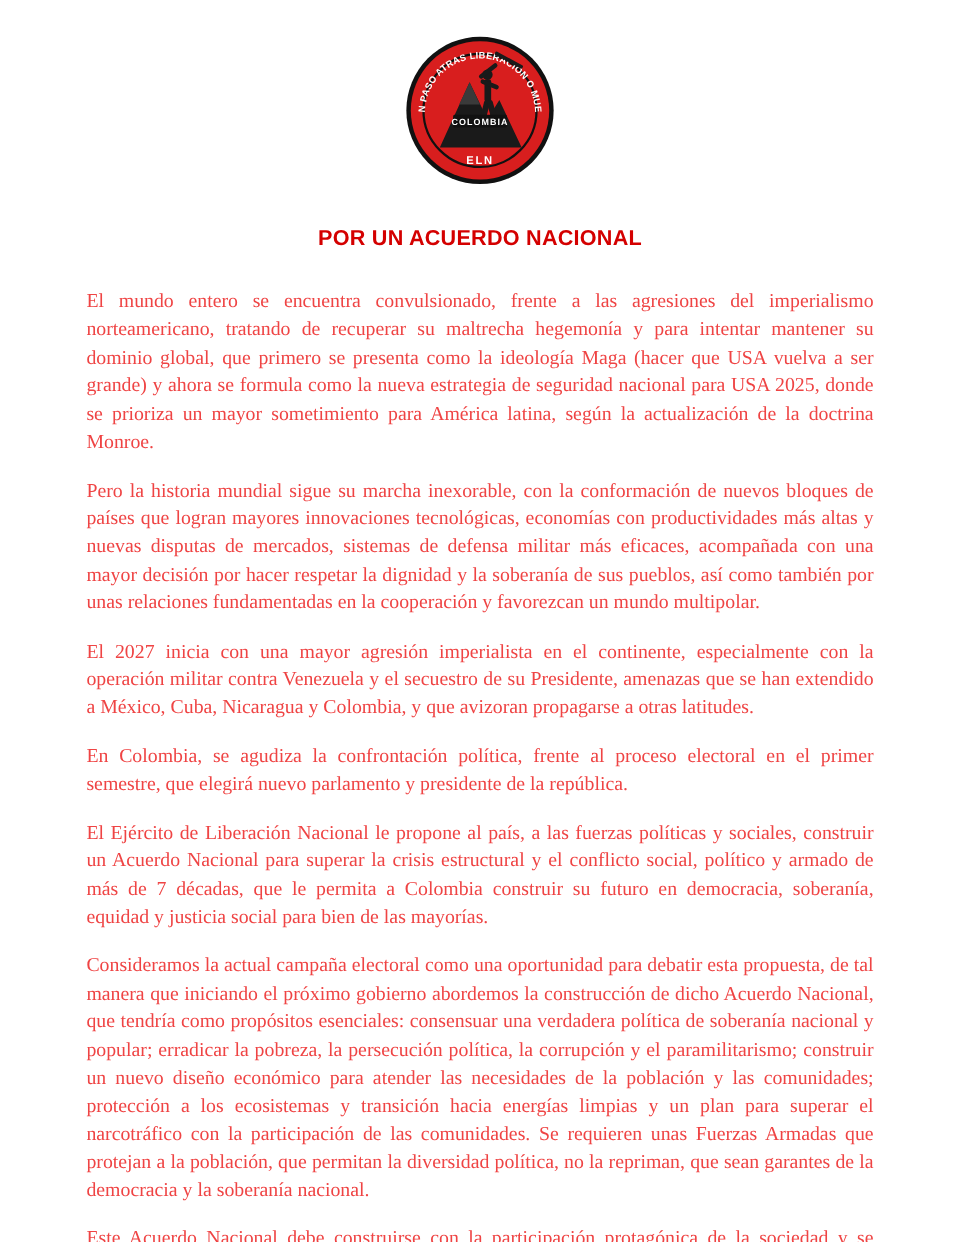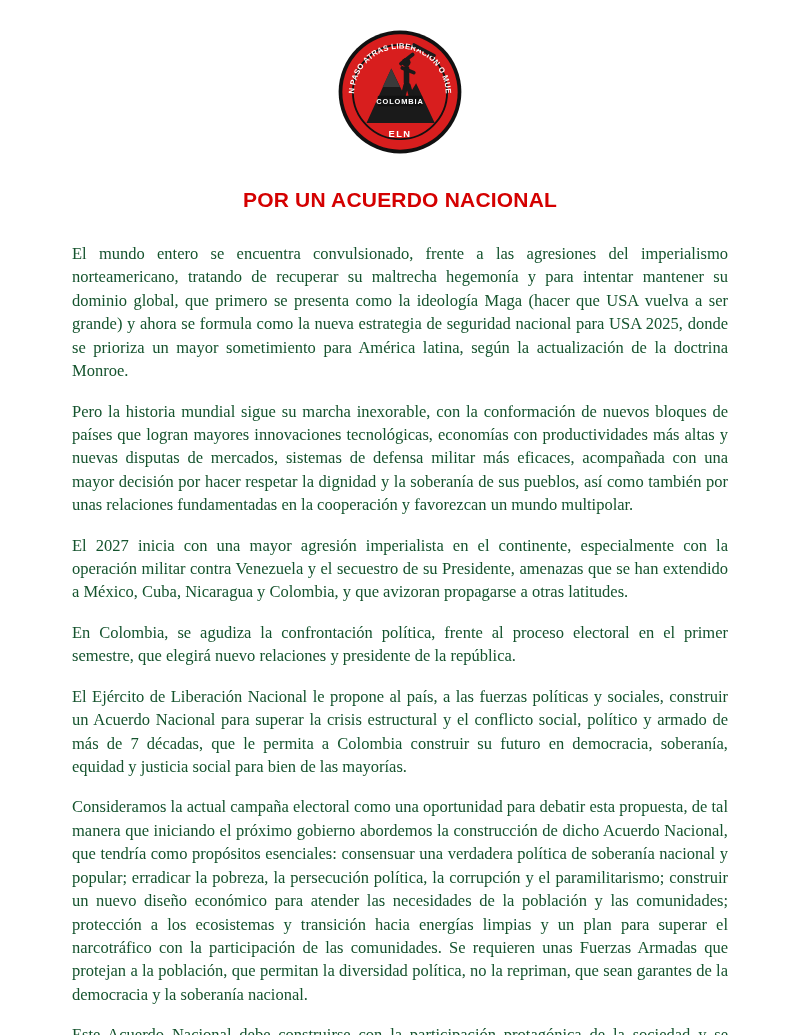--- a/index.html
+++ b/index.html
@@ -30,31 +30,31 @@
   .emblem {
     width: 124px;
     height: 124px;
     display: block;
   }
   .doc-title {
     text-align: center;
     color: #d40000;
     font-family: "Liberation Sans", sans-serif;
     font-weight: bold;
-    font-size: 21px;
+    font-size: 18px;
     letter-spacing: 0.2px;
     margin: 34px 0 30px 0;
   }
   .body-copy p {
     font-family: "Liberation Serif", serif;
     font-size: 16.5px;
     line-height: 1.42;
     text-align: justify;
     margin: 0 0 17px 0;
-    color: #14532d;
+    color: #ef4444;
   }
   .body-copy p:last-child {
     margin-bottom: 0;
   }
 </style>
 </head>
 <body>
 
 <div class="page">
 
@@ -87,19 +87,19 @@
       <text x="100" y="172" text-anchor="middle" font-family="Liberation Sans, sans-serif" font-size="15" font-weight="bold" fill="#ffffff" letter-spacing="2.4">ELN</text>
     </svg>
   </div>
 
   <h1 class="doc-title">POR UN ACUERDO NACIONAL</h1>
 
   <div class="body-copy">
     <p>El mundo entero se encuentra convulsionado, frente a las agresiones del imperialismo norteamericano, tratando de recuperar su maltrecha hegemonía y para intentar mantener su dominio global, que primero se presenta como la ideología Maga (hacer que USA vuelva a ser grande) y ahora se formula como la nueva estrategia de seguridad nacional para USA 2025, donde se prioriza un mayor sometimiento para América latina, según la actualización de la doctrina Monroe.</p>
     <p>Pero la historia mundial sigue su marcha inexorable, con la conformación de nuevos bloques de países que logran mayores innovaciones tecnológicas, economías con productividades más altas y nuevas disputas de mercados, sistemas de defensa militar más eficaces, acompañada con una mayor decisión por hacer respetar la dignidad y la soberanía de sus pueblos, así como también por unas relaciones fundamentadas en la cooperación y favorezcan un mundo multipolar.</p>
     <p>El 2027 inicia con una mayor agresión imperialista en el continente, especialmente con la operación militar contra Venezuela y el secuestro de su Presidente, amenazas que se han extendido a México, Cuba, Nicaragua y Colombia, y que avizoran propagarse a otras latitudes.</p>
-    <p>En Colombia, se agudiza la confrontación política, frente al proceso electoral en el primer semestre, que elegirá nuevo relaciones y presidente de la república.</p>
+    <p>En Colombia, se agudiza la confrontación política, frente al proceso electoral en el primer semestre, que elegirá nuevo parlamento y presidente de la república.</p>
     <p>El Ejército de Liberación Nacional le propone al país, a las fuerzas políticas y sociales, construir un Acuerdo Nacional para superar la crisis estructural y el conflicto social, político y armado de más de 7 décadas, que le permita a Colombia construir su futuro en democracia, soberanía, equidad y justicia social para bien de las mayorías.</p>
     <p>Consideramos la actual campaña electoral como una oportunidad para debatir esta propuesta, de tal manera que iniciando el próximo gobierno abordemos la construcción de dicho Acuerdo Nacional, que tendría como propósitos esenciales: consensuar una verdadera política de soberanía nacional y popular; erradicar la pobreza, la persecución política, la corrupción y el paramilitarismo; construir un nuevo diseño económico para atender las necesidades de la población y las comunidades; protección a los ecosistemas y transición hacia energías limpias y un plan para superar el narcotráfico con la participación de las comunidades. Se requieren unas Fuerzas Armadas que protejan a la población, que permitan la diversidad política, no la repriman, que sean garantes de la democracia y la soberanía nacional.</p>
     <p>Este Acuerdo Nacional debe construirse con la participación protagónica de la sociedad y se convierta en mandato constitucional, donde los futuros gobiernos venideros, independientemente de la fuerza política que gobierne, lo respete y ejecute. Un Acuerdo de esta naturaleza crearía una nueva manera de gobernar al país y estaría legitimado como un Proceso Constituyente Popular.</p>
   </div>
 
 </div>
 
 </body></html>

